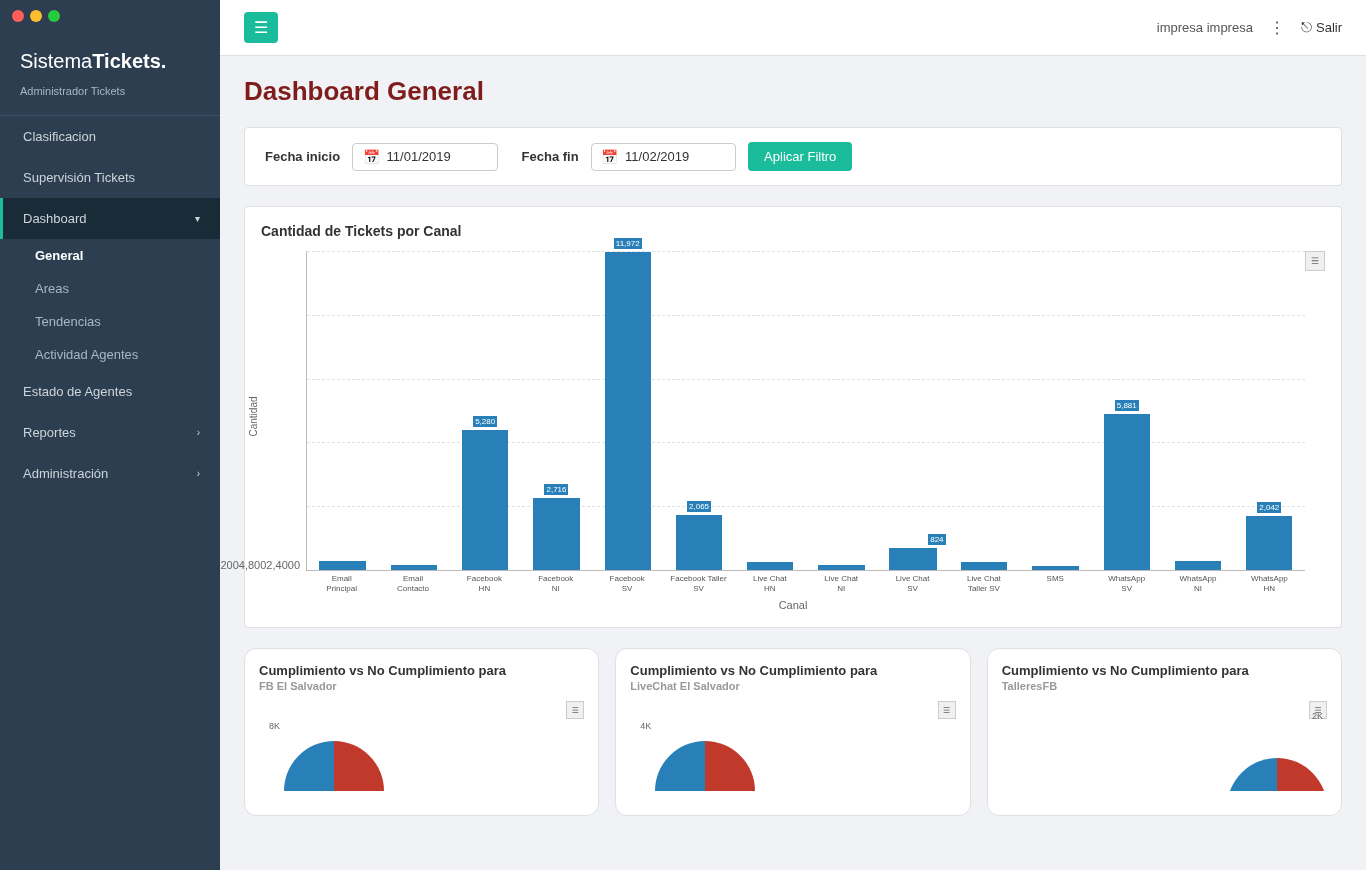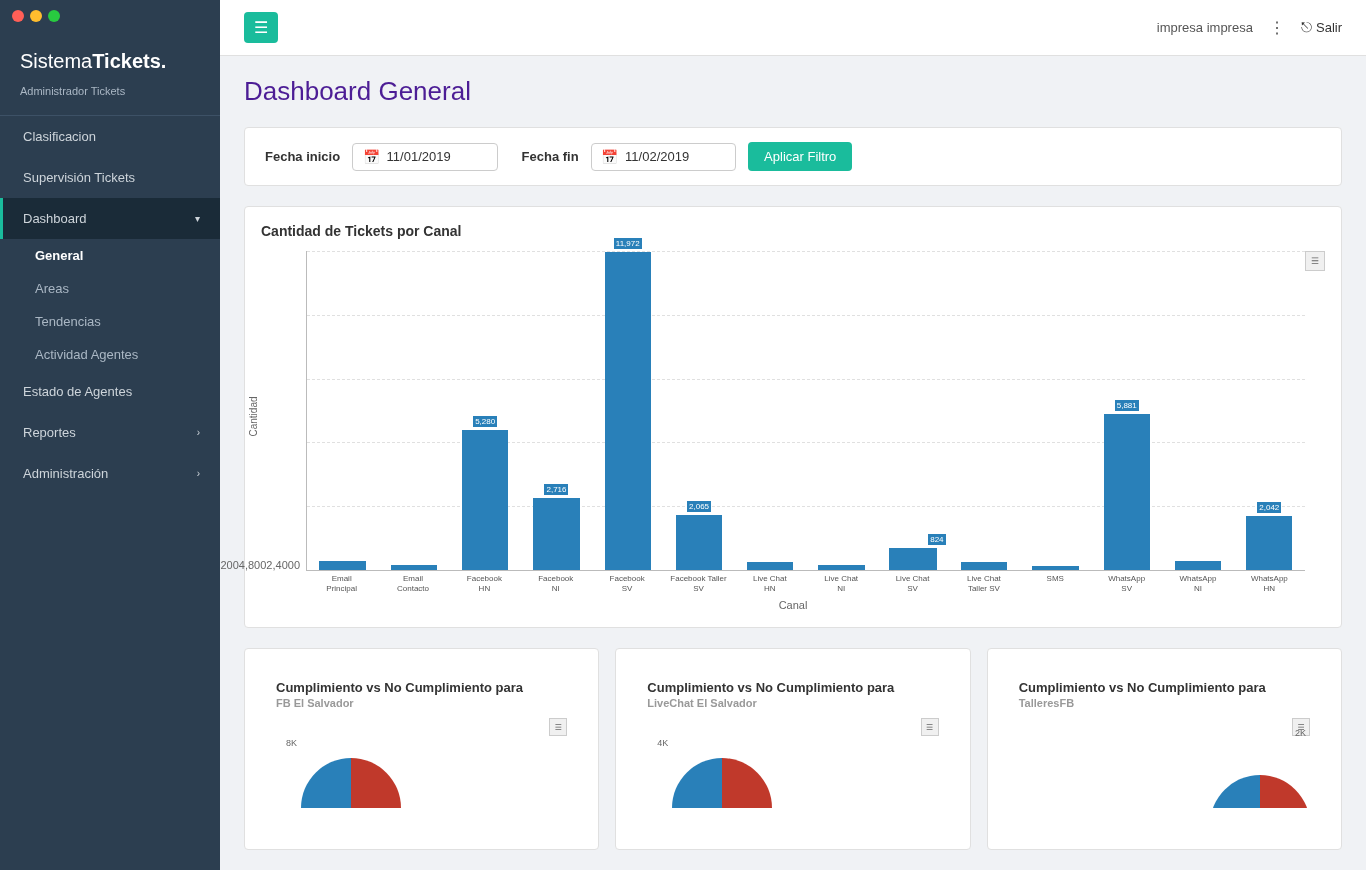--- a/index.html
+++ b/index.html
@@ -116,22 +116,22 @@
       color: #333;
       font-weight: 500;
     }
 
     
     .page-content {
       padding: 20px 24px;
     }
     .page-title {
       font-size: 26px;
-      font-weight: 400;
-      color: #4c1d95;
+      font-weight: 700;
+      color: #7f1d1d;
       margin-bottom: 20px;
     }
 
     
     .filter-bar {
       background: #fff;
       padding: 14px 20px;
       display: flex;
       align-items: center;
       gap: 12px;
@@ -206,22 +206,22 @@
     
     .bottom-cards {
       display: flex;
       gap: 16px;
       margin-bottom: 20px;
     }
     .small-card {
       flex: 1;
       background: #fff;
       border: 1px solid #e0e0e0;
-      border-radius: 4px;
-      padding: 31px;
+      border-radius: 12px;
+      padding: 14px;
       min-height: 160px;
     }
     .small-card-title {
       font-size: 13px;
       font-weight: 600;
       color: #333;
       margin-bottom: 8px;
     }
     .card-chart-area {
       position: relative;

